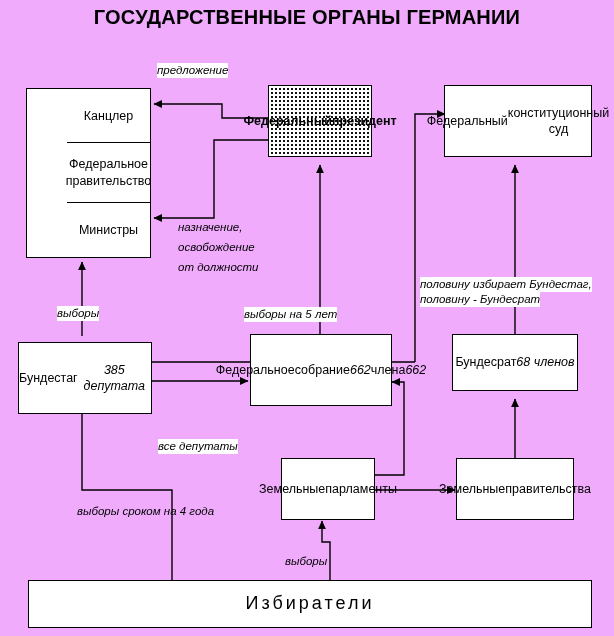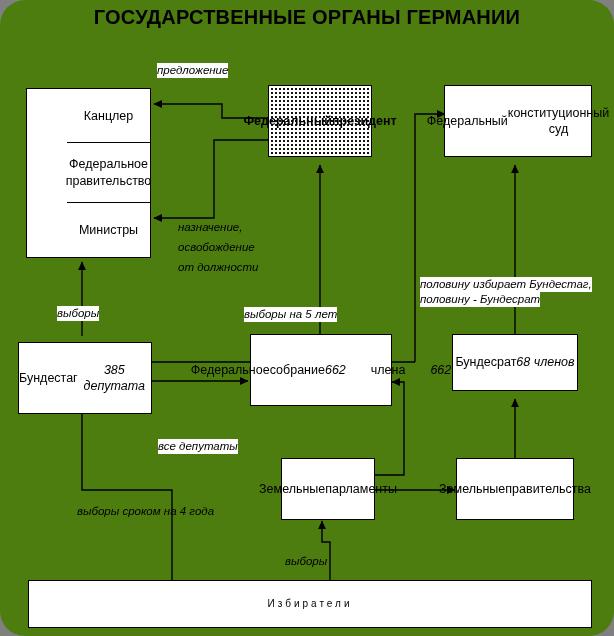--- a/index.html
+++ b/index.html
@@ -5,25 +5,24 @@
 <style>
   html, body {
     margin: 0;
     padding: 0;
     background: #808080;
   }
   #stage {
     position: relative;
     width: 614px;
     height: 636px;
-    background: #4d7c0f;
+    background: #f0abfc;
     overflow: hidden;
     font-family: "Liberation Sans", sans-serif;
     color: #000;
-    border-radius: 25px;
   }
   #svg-layer {
     position: absolute;
     left: 0; top: 0;
     width: 614px;
     height: 636px;
   }
   .title {
     position: absolute;
     left: 0;
@@ -95,30 +94,29 @@
     line-height: 1.3;
     white-space: nowrap;
     background: #ffffff;
     color: #000;
     z-index: 4;
     font-family: "Liberation Sans", sans-serif;
   }
   .label.nobg { background: transparent; }
 
   .voters-text {
-    font-size: 10px;
+    font-size: 18px;
     letter-spacing: 3px;
   }
   .assembly-nums {
     display: flex;
     width: 100%;
     justify-content: space-around;
     align-items: baseline;
     font-size: 12.5px;
-    gap: 25px;
   }
 </style>
 </head>
 <body>
 
 <div id="stage">
 
   <div class="title">ГОСУДАРСТВЕННЫЕ ОРГАНЫ ГЕРМАНИИ</div>
 
   <svg id="svg-layer" viewBox="0 0 614 636" xmlns="http://www.w3.org/2000/svg">

